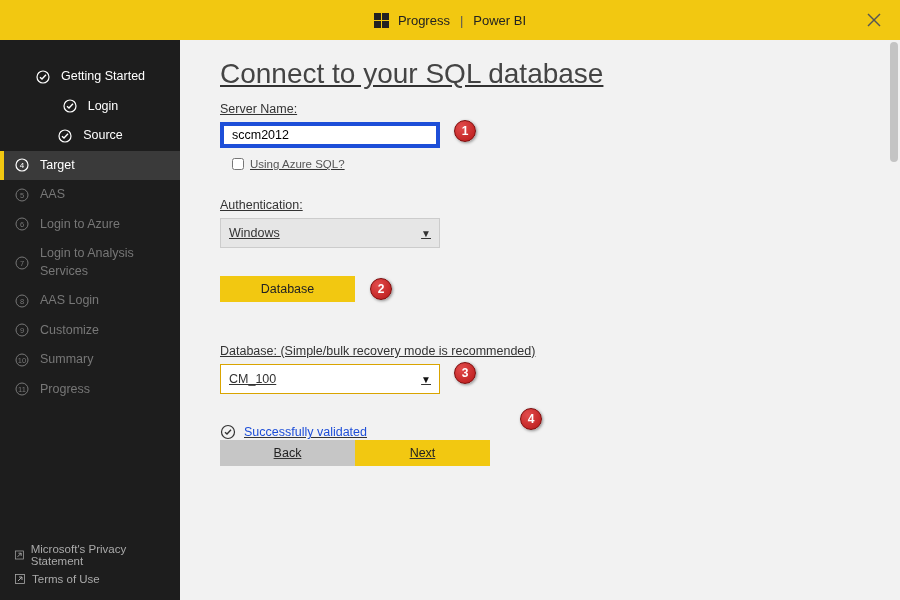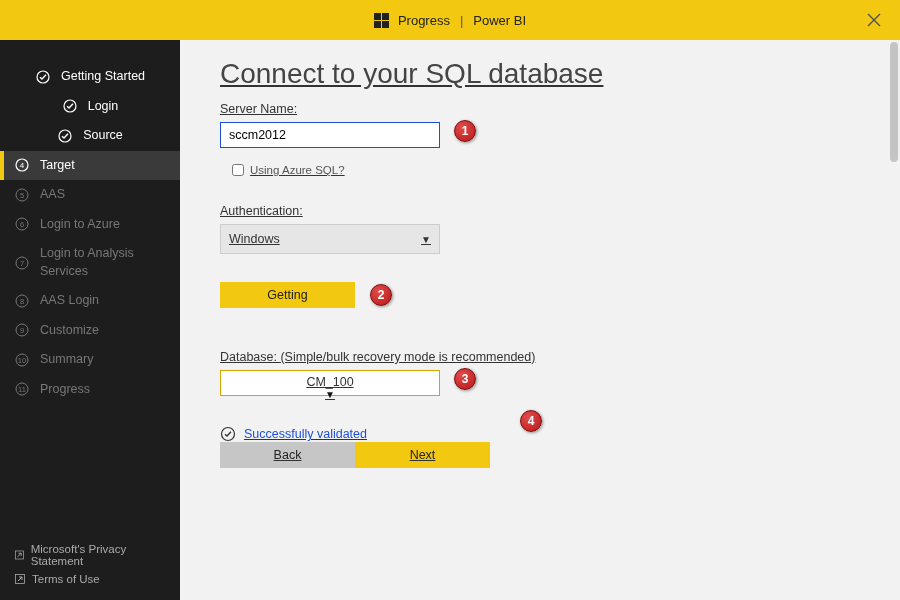--- a/index.html
+++ b/index.html
@@ -100,27 +100,27 @@
   h1 {
     font-size: 28px;
     font-weight: 300;
     color: #444;
     margin-bottom: 12px;
   }
   .subtitle { font-size: 12.5px; color:#555; margin-bottom: 26px; }
   .field-label { font-size: 12.5px; color:#333; margin-bottom: 6px; }
   .text-input {
     width: 220px; height: 26px;
-    border: 1px solid #1d4ed8;
+    border: 4px solid #1d4ed8;
     background:#fff; padding: 2px 8px;
     font-size: 12.5px;
   }
   .row { position: relative; margin-bottom: 28px; }
   .checkbox-row {
-    display:flex; align-items:center; margin-top:16px;
+    display:flex; align-items:center; margin-top:10px;
     font-size: 11.5px; color:#555;padding-left:12px;
   }
   .checkbox-row input { margin-right:6px; width:12px; height:12px; }
   .select {
     width: 220px; height:30px;
     border: 1px solid #ccc; background:#e6e6e6;
     display:flex; align-items:center; justify-content:space-between;
     padding: 0 8px; font-size:12.5px; cursor:pointer;
   }
   .select .caret { font-size:10px; color:#333; }
@@ -130,21 +130,21 @@
     font-size:12.5px; border:none; cursor:pointer;
     padding: 0 20px;
   }
   .btn-yellow { background:#f2c811; color:#222; }
   .btn-grey { background:#c6c6c6; color:#222; }
   .db-select {
     width: 220px; height:26px;
     border: 1px solid #d9a400;
     background:#fff;
     display:flex; align-items:center; justify-content:space-between;
-    padding: 4px 8px; font-size:12.5px; cursor:pointer;flex-direction:column;
+    padding: 14px 8px; font-size:12.5px; cursor:pointer;
   }
   .db-select .caret { font-size:10px; color:#111; }
   .validated {
     display:flex; align-items:center; font-size:12.5px; color:#1d4ed8;
     margin-top: 30px; 
   }
   .validated svg { margin-right:8px; }
   .nav-buttons { display:flex; }
   .nav-buttons .btn { min-width:135px; }
 
@@ -323,21 +323,21 @@
 
     <div class="row">
       <div class="field-label">Authentication:</div>
       <div class="select">
         <span>Windows</span>
         <span class="caret">▼</span>
       </div>
     </div>
 
     <div class="row" style="margin-bottom:42px;">
-      <button class="btn btn-yellow">Getting</button>
+      <button class="btn btn-yellow">Database</button>
       <div class="callout" style="left:150px; top:2px;">2</div>
     </div>
 
     <div class="row">
       <div class="field-label">Database: (Simple/bulk recovery mode is recommended)</div>
       <div class="db-select">
         <span>CM_100</span>
         <span class="caret">▼</span>
       </div>
       <div class="callout" style="left:234px; top:18px;">3</div>

